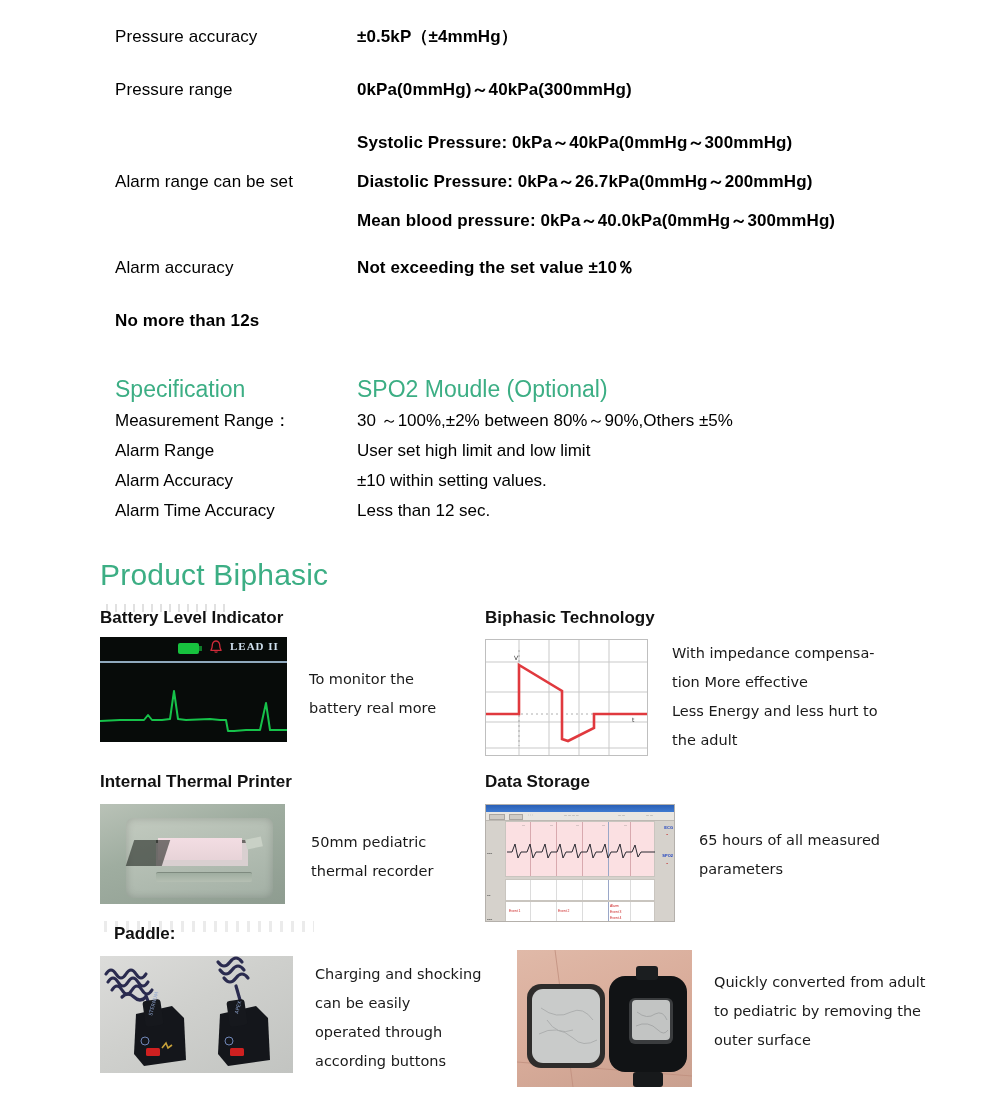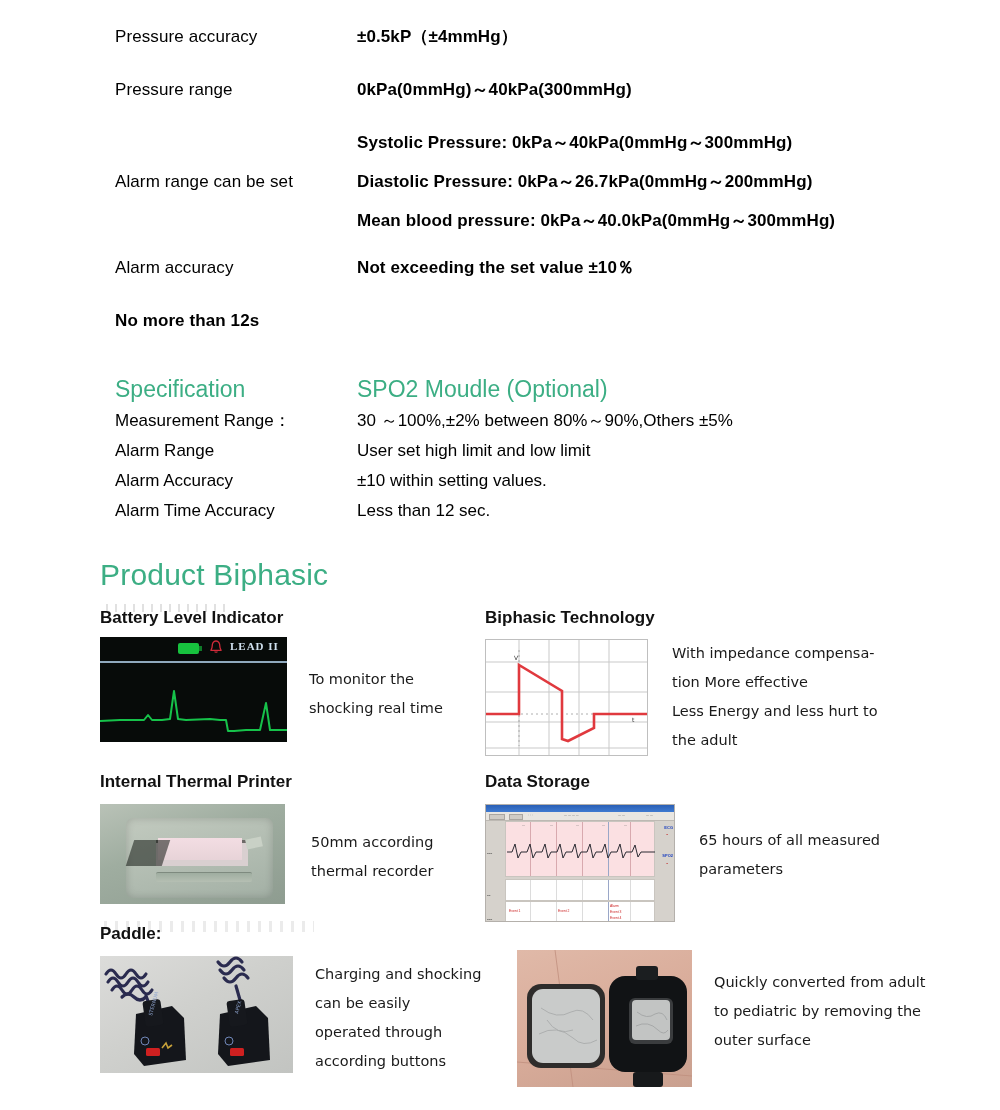--- a/index.html
+++ b/index.html
@@ -381,21 +381,21 @@
         <div class="ecg-wave">
           <svg width="187" height="79" viewBox="0 0 187 79">
             <path d="M0 58 L20 57 L38 57 L44 57 L48 52 L52 57 L62 57 L70 56 L74 28 L78 56 L86 57 L110 56 L120 57 L126 57
                      L128 68 L134 68 L146 67 L160 67 L166 40 L170 67 L180 67 L187 67" fill="none" stroke="#16c24a" stroke-width="2" stroke-linejoin="round" stroke-linecap="round"></path>
           </svg>
         </div>
       </div>
 
       <div class="f-caption cap-pad">
         <div>To monitor the</div>
-        <div>shocking real time</div>
+        <div>battery real more</div>
       </div>
 
     </div>
   </div>
 
   <div class="col-b">
     <div class="f-head" style="margin-bottom:11px;">Biphasic Technology</div>
     <div class="media-text">
 
       <div class="biphasic">
@@ -436,21 +436,21 @@
     <div class="media-text">
       <div class="printer">
         <div class="panel"></div>
         <div class="slot"></div>
         <div class="paper"></div>
         <div class="tab"></div>
         <div class="shadow"></div>
         <div class="lip"></div>
       </div>
       <div class="f-caption" style="padding-left:26px;padding-top:24px;">
-        <div>50mm according</div>
+        <div>50mm pediatric</div>
         <div>thermal recorder</div>
       </div>
     </div>
   </div>
 
   <div class="col-b">
     <div class="f-head" style="margin-bottom:12px;">Data Storage</div>
     <div class="media-text">
 
       <div class="storage">
@@ -521,21 +521,21 @@
         <div>parameters</div>
       </div>
 
     </div>
   </div>
 </div>
 
 <div class="row3">
 
   <div class="col-a">
-    <div class="f-head" style="margin-bottom:12px;">Paddle:</div>
+    <div class="f-head" style="margin-bottom:12px;margin-left:14px;">Paddle:</div>
     <div class="media-text">
 
       <div class="paddles">
         <svg width="193" height="117" viewBox="0 0 193 117">
 
           <g stroke="#2a2b4f" stroke-width="3.2" fill="none" stroke-linecap="round">
             <path d="M6 18 q5 -8 10 0 q5 8 10 0 q5 -8 10 0 q5 8 10 0"></path>
             <path d="M8 26 q5 -8 10 0 q5 8 10 0 q5 -8 10 0 q5 8 10 0"></path>
             <path d="M12 34 q5 -8 10 0 q5 8 10 0 q5 -8 10 0 q5 8 10 0"></path>
             <path d="M22 41 q6 -6 12 0 q6 6 12 0"></path>

